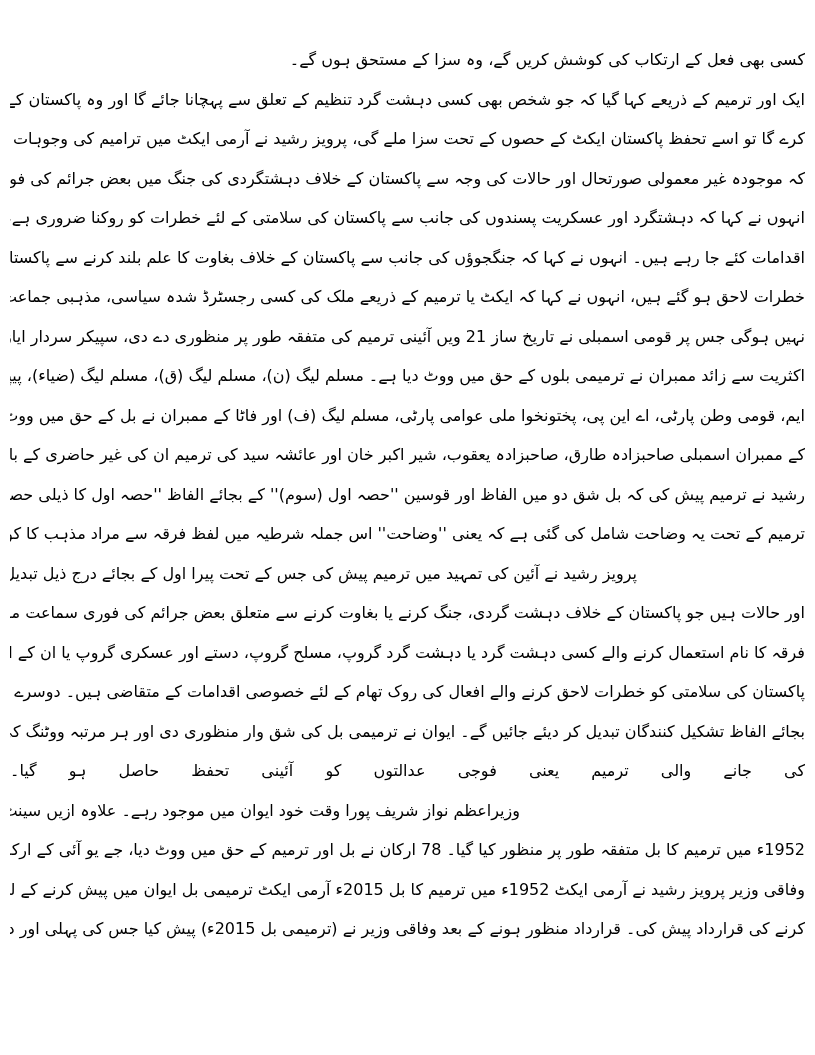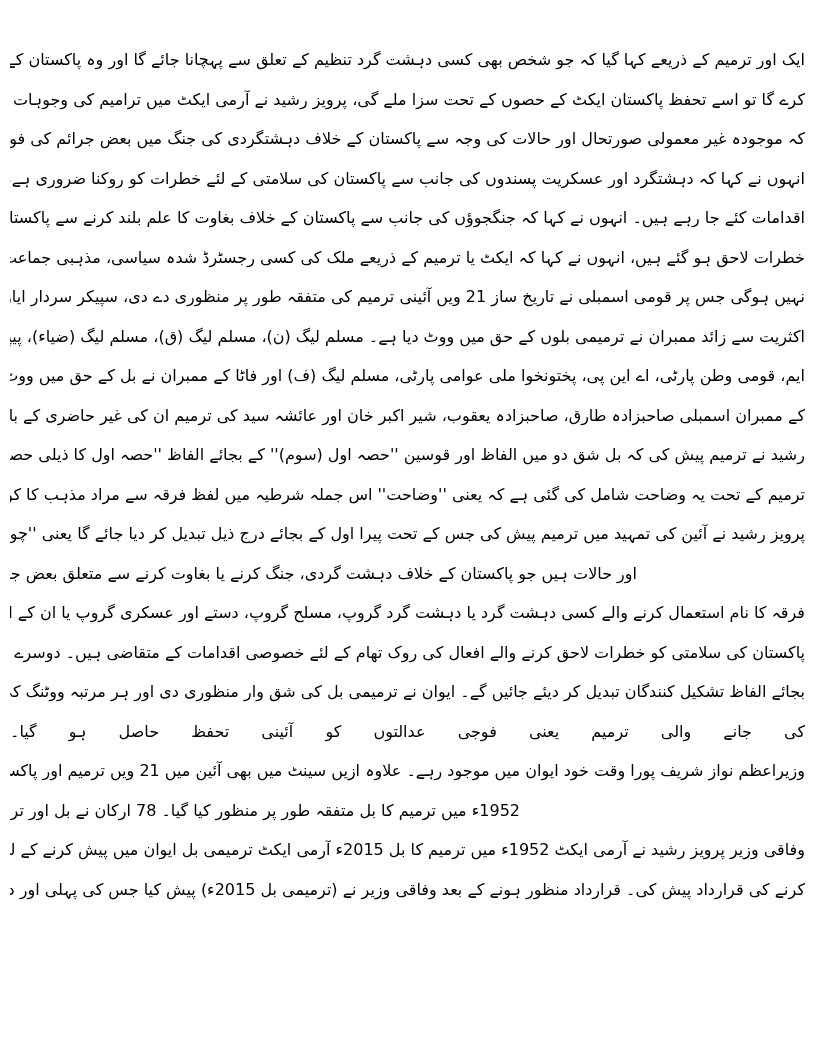--- a/index.html
+++ b/index.html
@@ -52,20 +52,21 @@
     text-align: center;
     text-align-last: right;
     padding-right: 285px;
   }
 </style>
 </head>
 <body>
 
 <div class="page">
   <div class="article" id="article">
+      <div class="line">کسی بھی فعل کے ارتکاب کی کوشش کریں گے، وہ سزا کے مستحق ہوں گے۔</div>
       <div class="line">ایک اور ترمیم کے ذریعے کہا گیا کہ جو شخص بھی کسی دہشت گرد تنظیم کے تعلق سے پہچانا جائے گا اور وہ پاکستان کے خلاف ہتھیار اٹھائے گا یا جنگ</div>
       <div class="line">کرے گا تو اسے تحفظ پاکستان ایکٹ کے حصوں کے تحت سزا ملے گی، پرویز رشید نے آرمی ایکٹ میں ترامیم کی وجوہات بیان کرتے ہوئے کہا</div>
       <div class="line">کہ موجودہ غیر معمولی صورتحال اور حالات کی وجہ سے پاکستان کے خلاف دہشتگردی کی جنگ میں بعض جرائم کی فوری سماعت ضروری ہوگئی ہے</div>
       <div class="line">انہوں نے کہا کہ دہشتگرد اور عسکریت پسندوں کی جانب سے پاکستان کی سلامتی کے لئے خطرات کو روکنا ضروری ہے، جس کے لئے خصوصی</div>
       <div class="line">اقدامات کئے جا رہے ہیں۔ انہوں نے کہا کہ جنگجوؤں کی جانب سے پاکستان کے خلاف بغاوت کا علم بلند کرنے سے پاکستان کی سلامتی کو سنگین</div>
       <div class="line">خطرات لاحق ہو گئے ہیں، انہوں نے کہا کہ ایکٹ یا ترمیم کے ذریعے ملک کی کسی رجسٹرڈ شدہ سیاسی، مذہبی جماعت کے خلاف کوئی کارروائی</div>
       <div class="line">نہیں ہوگی جس پر قومی اسمبلی نے تاریخ ساز 21 ویں آئینی ترمیم کی متفقہ طور پر منظوری دے دی، سپیکر سردار ایاز صادق نے قرار دیا کہ دو تہائی</div>
       <div class="line">اکثریت سے زائد ممبران نے ترمیمی بلوں کے حق میں ووٹ دیا ہے۔ مسلم لیگ (ن)، مسلم لیگ (ق)، مسلم لیگ (ضیاء)، پیپلز پارٹی، ایم کیو</div>
       <div class="line">ایم، قومی وطن پارٹی، اے این پی، پختونخوا ملی عوامی پارٹی، مسلم لیگ (ف) اور فاٹا کے ممبران نے بل کے حق میں ووٹ دیا۔ جماعت اسلامی</div>
       <div class="line">کے ممبران اسمبلی صاحبزادہ طارق، صاحبزادہ یعقوب، شیر اکبر خان اور عائشہ سید کی ترمیم ان کی غیر حاضری کے باعث ڈراپ کر دی گئی، پرویز</div>

